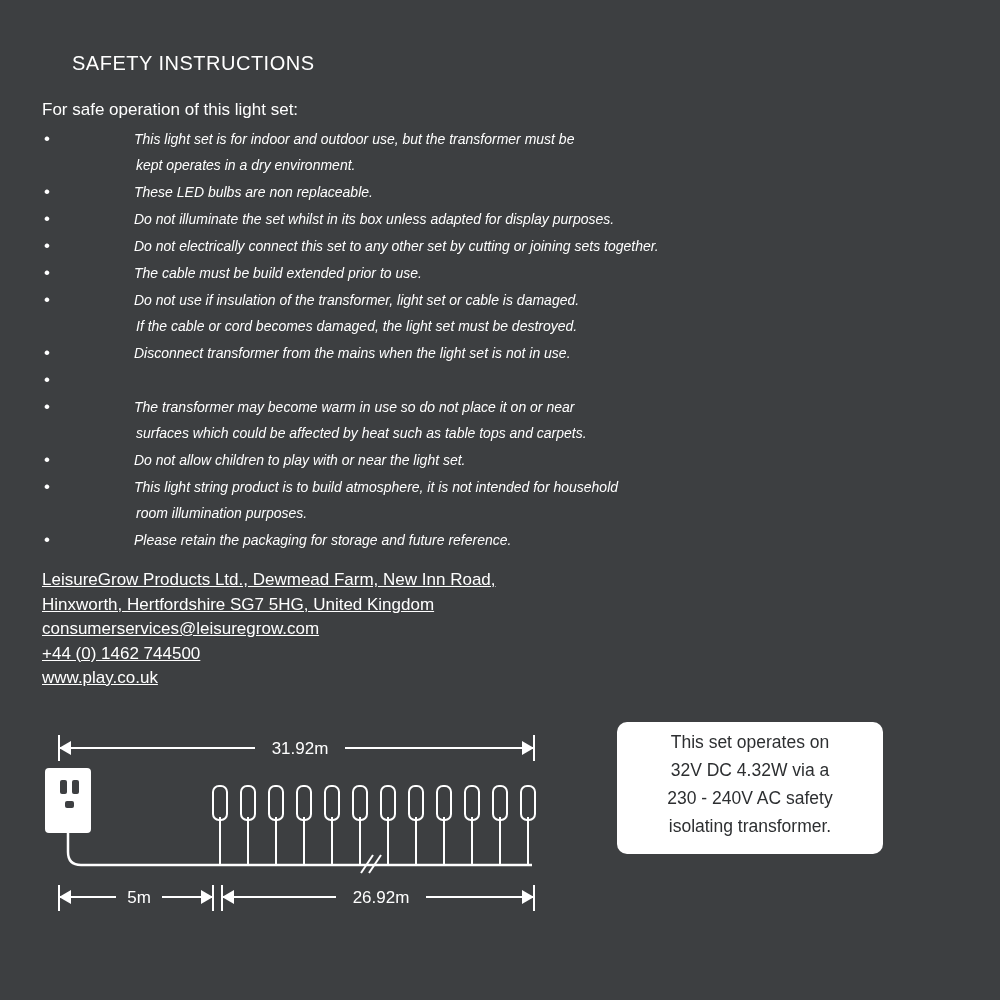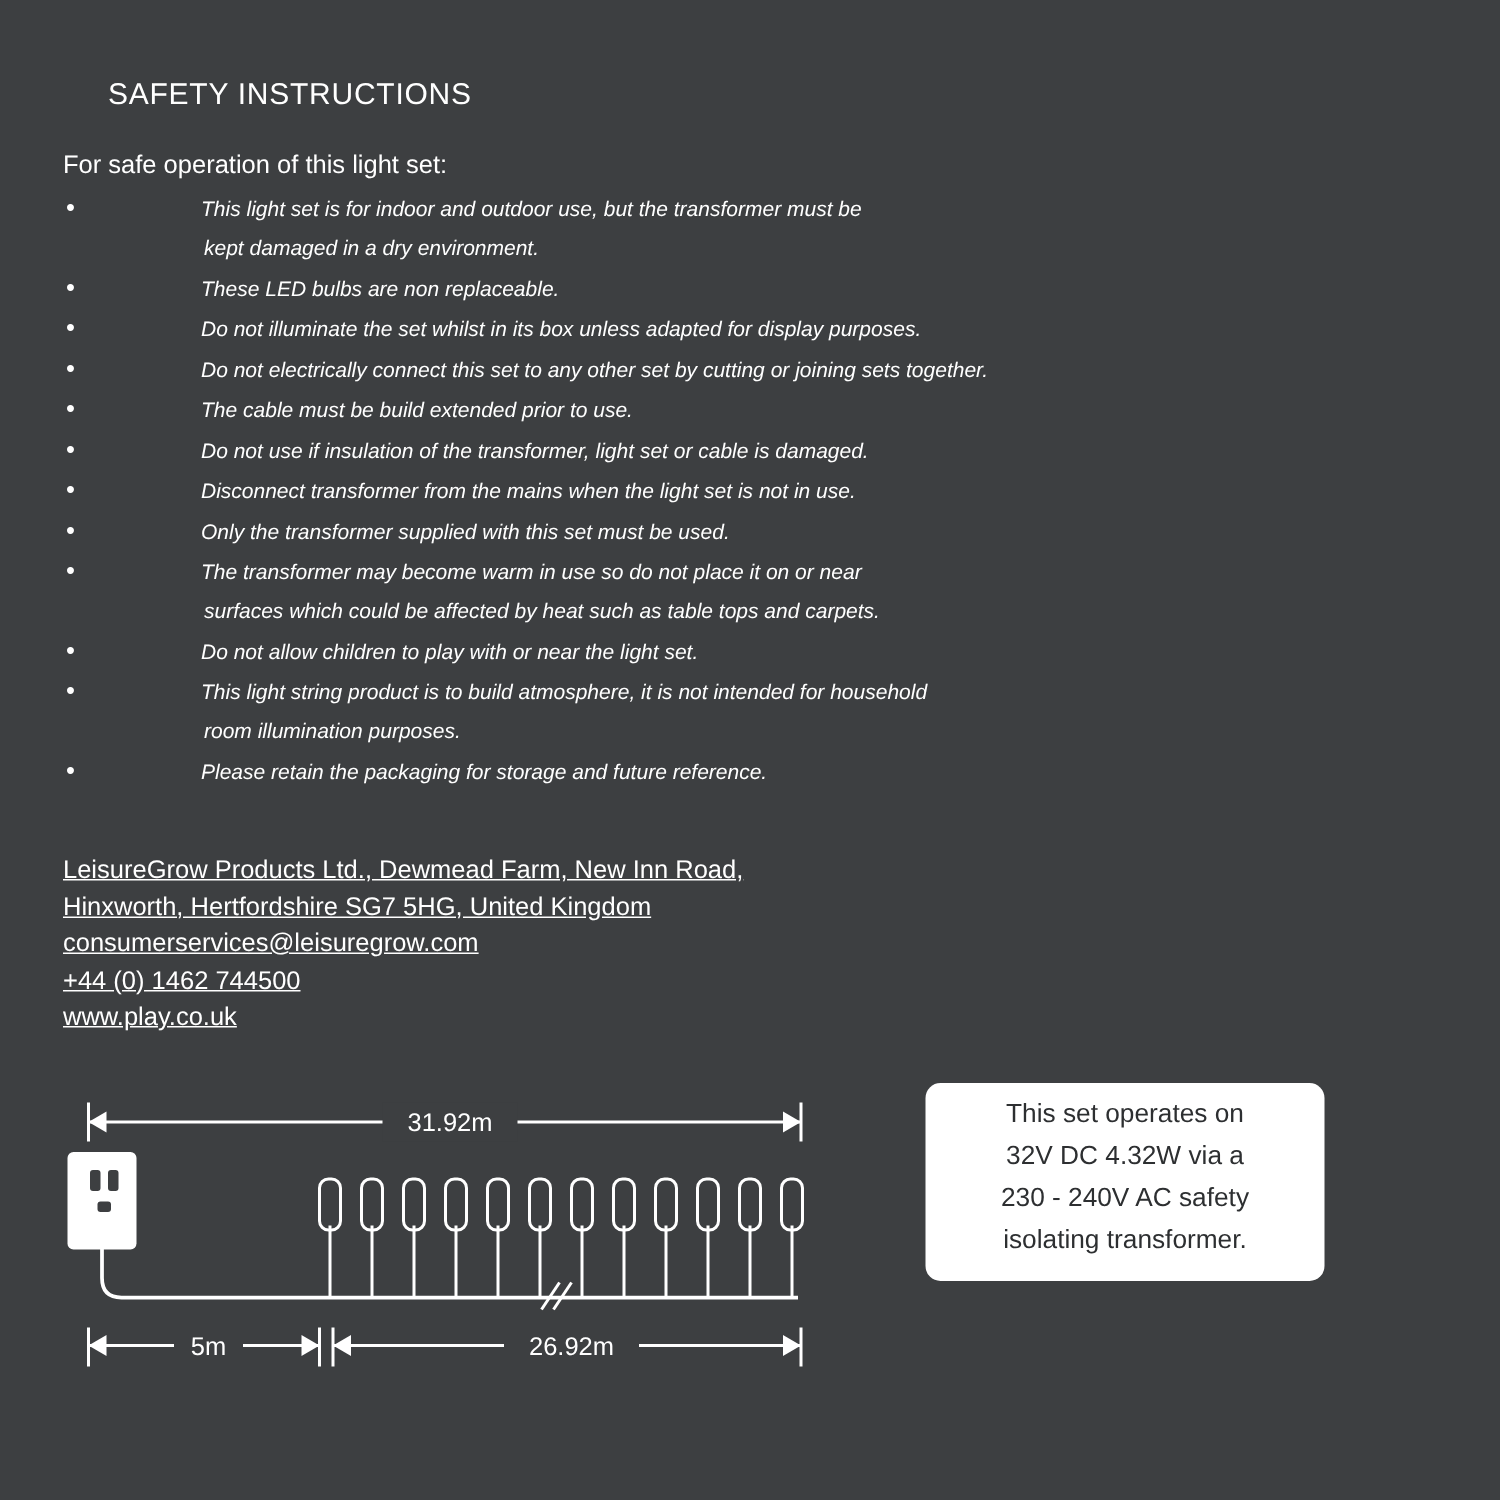--- a/index.html
+++ b/index.html
@@ -112,21 +112,21 @@
   <div class="title">SAFETY INSTRUCTIONS</div>
 
   <div class="intro">For safe operation of this light set:</div>
 
   <div class="bullets">
 
     <div class="bullet-row">
       <span class="bullet-dot">•</span>
       <span class="bullet-text">
         <span>This light set is for indoor and outdoor use, but the transformer must be</span>
-        <span class="l2">kept damaged in a dry environment.</span>
+        <span class="l2">kept operates in a dry environment.</span>
       </span>
     </div>
 
     <div class="bullet-row">
       <span class="bullet-dot">•</span>
       <span class="bullet-text">
         <span>These LED bulbs are non replaceable.</span>
       </span>
     </div>
 
@@ -148,35 +148,33 @@
       <span class="bullet-dot">•</span>
       <span class="bullet-text">
         <span>The cable must be build extended prior to use.</span>
       </span>
     </div>
 
     <div class="bullet-row">
       <span class="bullet-dot">•</span>
       <span class="bullet-text">
         <span>Do not use if insulation of the transformer, light set or cable is damaged.</span>
+        <span class="l2">If the cable or cord becomes damaged, the light set must be destroyed.</span>
       </span>
     </div>
 
     <div class="bullet-row">
       <span class="bullet-dot">•</span>
       <span class="bullet-text">
         <span>Disconnect transformer from the mains when the light set is not in use.</span>
       </span>
     </div>
 
     <div class="bullet-row">
       <span class="bullet-dot">•</span>
-      <span class="bullet-text">
-        <span>Only the transformer supplied with this set must be used.</span>
-      </span>
     </div>
 
     <div class="bullet-row">
       <span class="bullet-dot">•</span>
       <span class="bullet-text">
         <span>The transformer may become warm in use so do not place it on or near</span>
         <span class="l2">surfaces which could be affected by heat such as table tops and carpets.</span>
       </span>
     </div>
 

